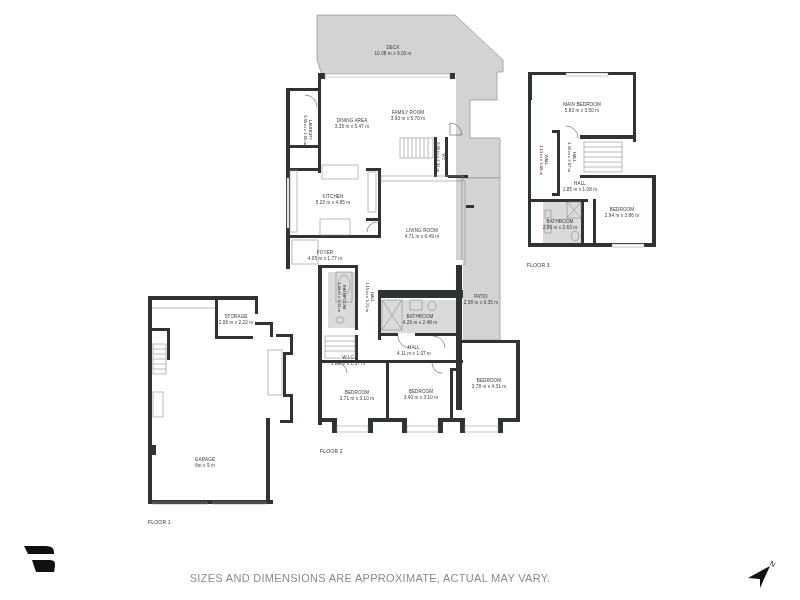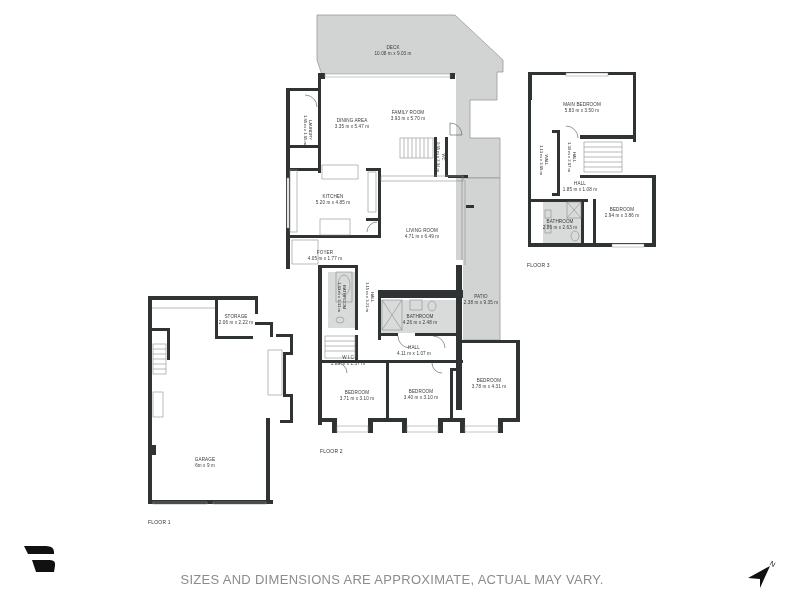--- a/index.html
+++ b/index.html
@@ -9,21 +9,21 @@
   .floor{fill:#ffffff;}
   .deck{fill:#d2d3d3;stroke:#9a9b9b;stroke-width:0.8;}
   .wet{fill:#d9dada;}
   .thin{stroke:#8a8c8c;stroke-width:0.6;fill:none;}
   .win{fill:#fff;stroke:#8a8c8c;stroke-width:0.5;}
   .door{fill:none;stroke:#555;stroke-width:0.6;}
   .lbl{position:absolute;font-size:4.6px;color:#3a3a3a;text-align:center;line-height:5.6px;white-space:nowrap;transform:translateX(-50%);letter-spacing:0.1px;}
   .lbl .n{display:block;text-transform:uppercase;}
   .vlbl{position:absolute;font-size:4.2px;color:#3a3a3a;white-space:nowrap;transform-origin:center;line-height:5px;text-align:center;}
   .floorlbl{position:absolute;font-size:5px;color:#333;text-transform:uppercase;letter-spacing:0.2px;}
-  .disclaimer{position:absolute;left:0;width:740px;top:572px;text-align:center;font-size:13px;color:#8c8c8c;letter-spacing:0.3px;margin-left:22px;}
+  .disclaimer{position:absolute;left:0;width:740px;top:572px;text-align:center;font-size:11px;color:#8c8c8c;letter-spacing:0.3px;}
   .logo{position:absolute;left:24px;top:546px;width:32px;height:26px;}
   .north{position:absolute;left:744px;top:558px;width:34px;height:34px;}
 </style>
 </head>
 <body>
 
 <svg class="plan" viewBox="0 0 800 600" xmlns="http://www.w3.org/2000/svg">
 
   <polygon class="deck" points="317,15 455,15 503,60 503,72 497,72 497,100 470,100 470,138 500,138 500,178 468,178 468,340 455,340 455,75 322,75 317,60"></polygon>
 

